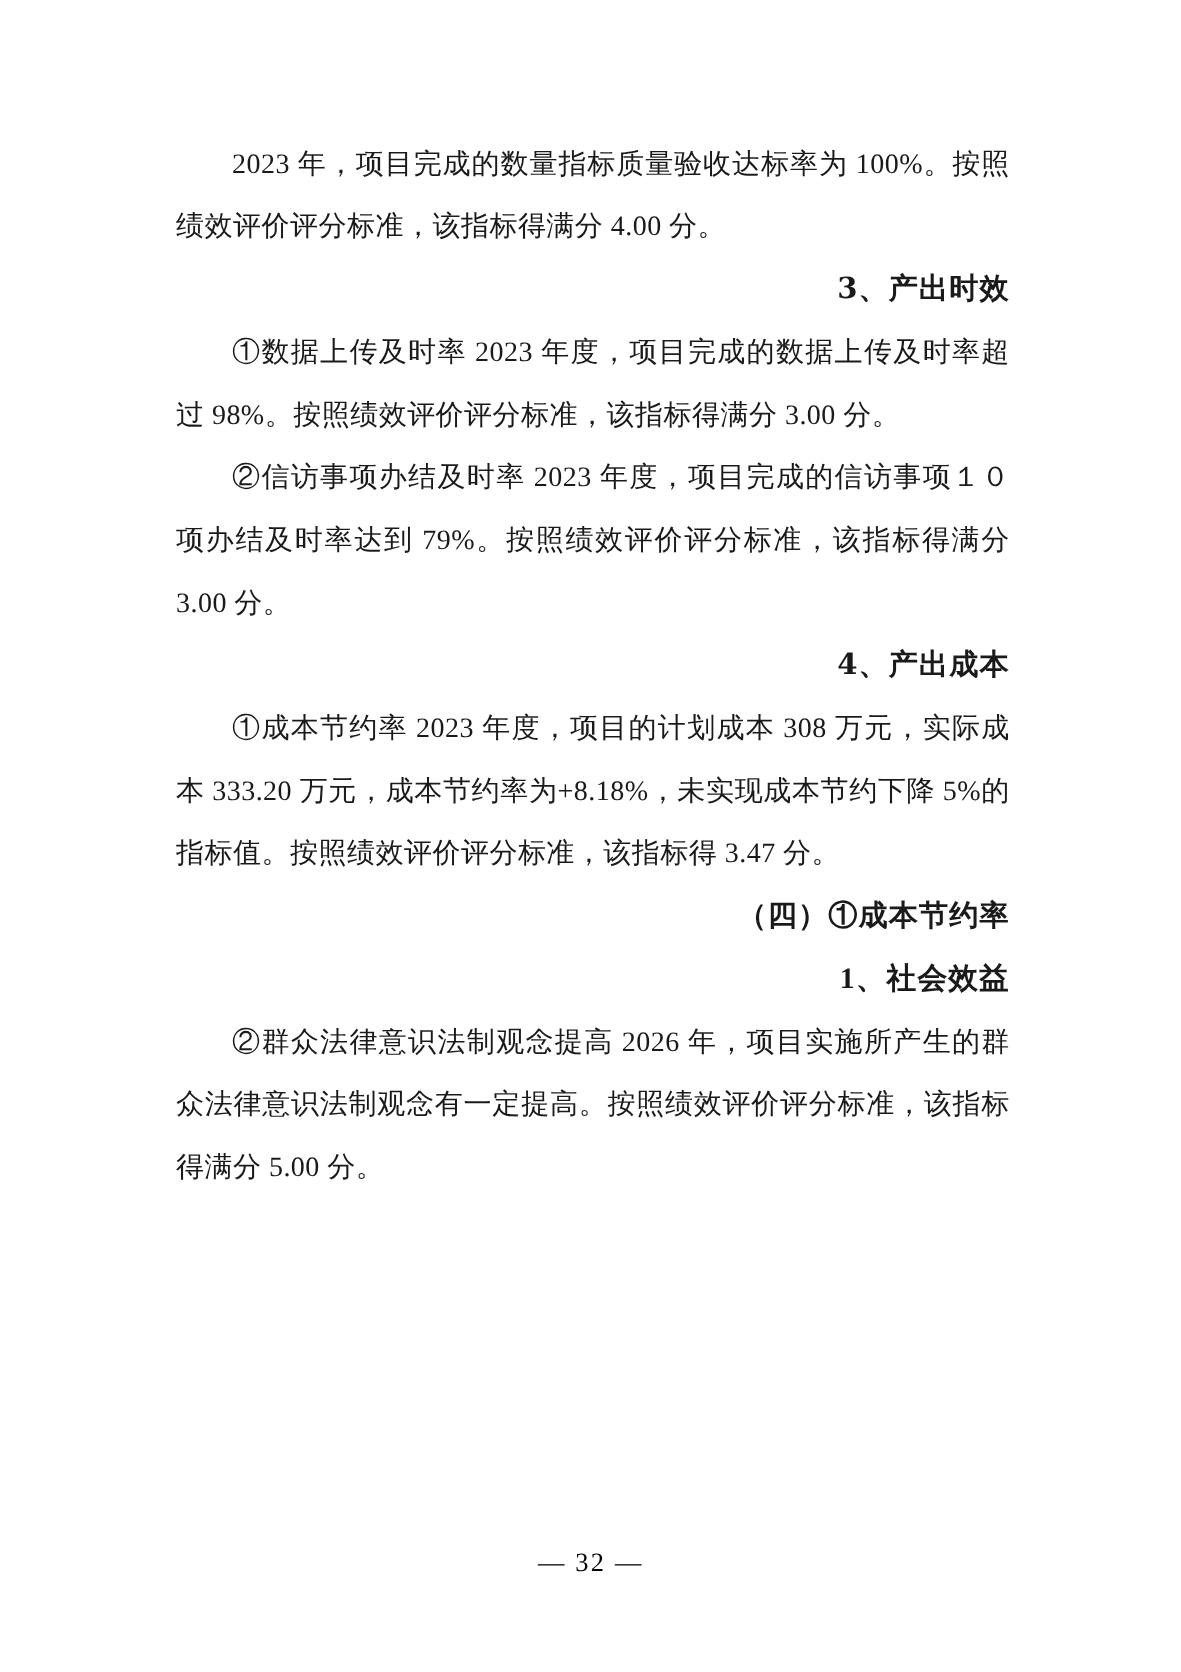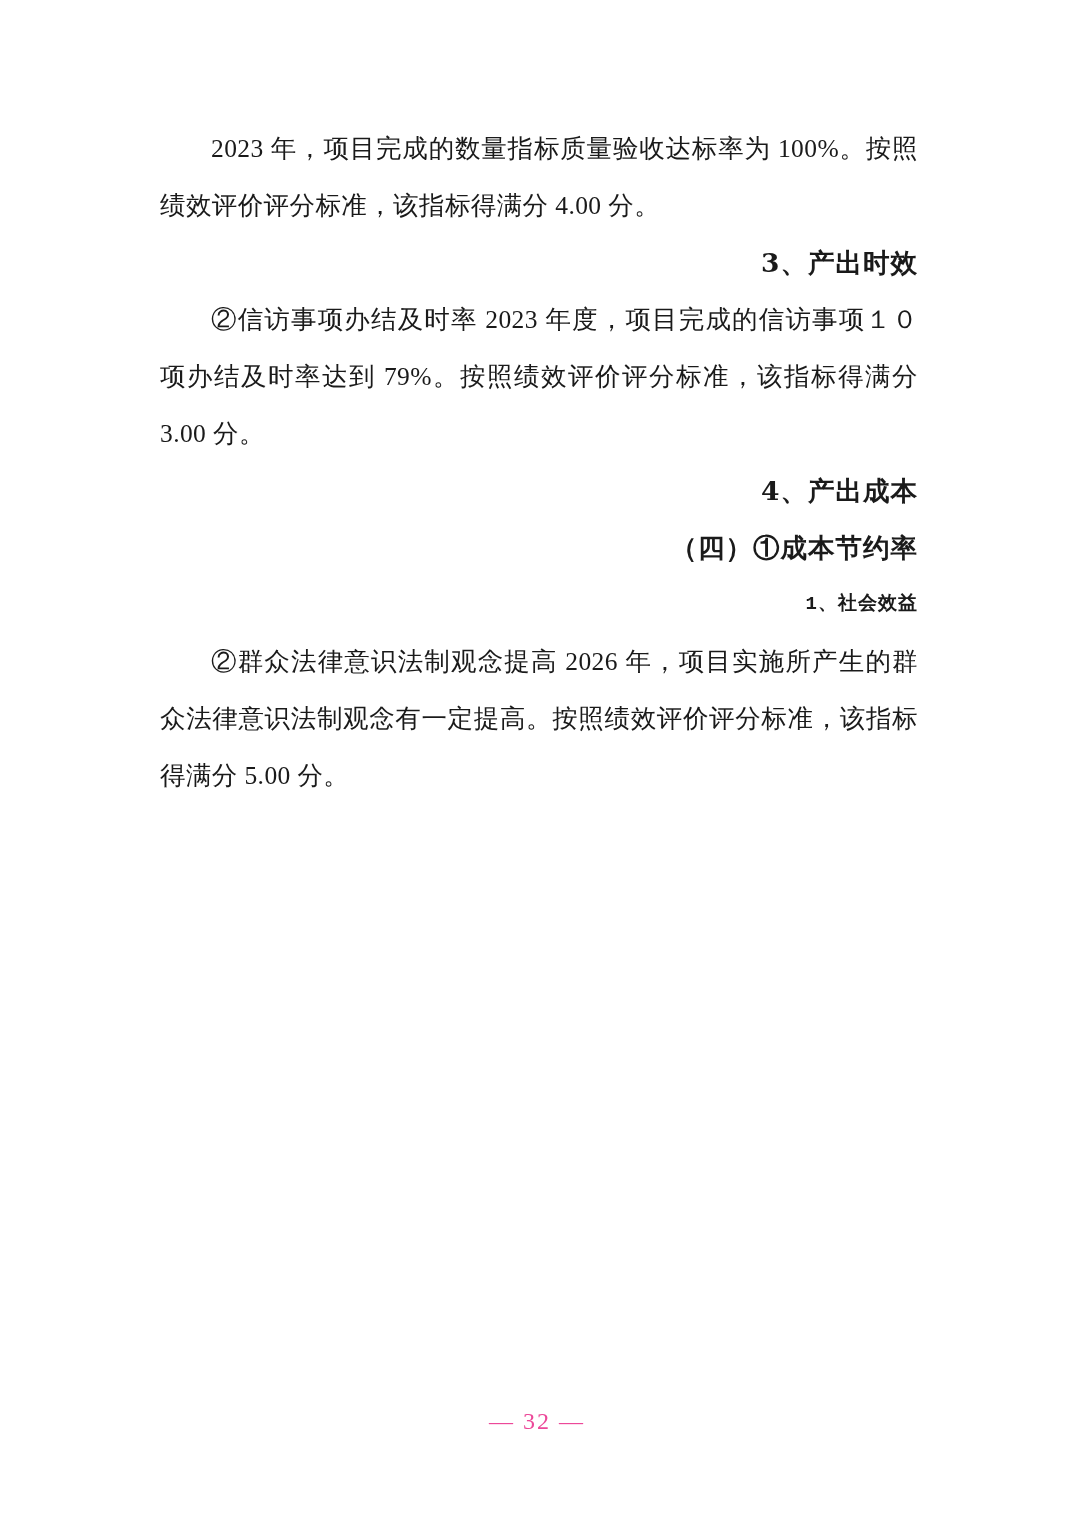--- a/index.html
+++ b/index.html
@@ -40,54 +40,56 @@
   }
   .heading {
     font-size: 26.5px;
     line-height: 57px;
     font-family: "DejaVu Serif", "Liberation Serif", serif;
     font-weight: bold;
     letter-spacing: 1px;
     text-indent: 0;
   }
   .heading-sub {
-    font-size: 19px;
+    font-size: 27px;
     line-height: 57px;
-    font-family: Liberation Mono, monospace;
+    font-family: Liberation Serif, serif;
     font-weight: bold;
     letter-spacing: 1px;
     text-indent: 0;
   }
   .footer {
     position: absolute;
     left: 0;
     right: 0;
     top: 1408px;
     text-align: center;
     font-size: 24px;
     letter-spacing: 2px;
     font-family: "Liberation Serif", serif;
-    color: #ec4899;
+    color: #000000;
   }
 </style>
 </head>
 <body>
 
 <div class="page">
   <div class="content">
 
     <p class="body-para">2023 年，项目完成的数量指标质量验收达标率为 100%。按照绩效评价评分标准，该指标得满分 4.00 分。</p>
 
     <h3 class="heading">3、产出时效</h3>
 
+    <p class="body-para">①数据上传及时率 2023 年度，项目完成的数据上传及时率超过 98%。按照绩效评价评分标准，该指标得满分 3.00 分。</p>
 
     <p class="body-para">②信访事项办结及时率 2023 年度，项目完成的信访事项１０项办结及时率达到 79%。按照绩效评价评分标准，该指标得满分 3.00 分。</p>
 
     <h3 class="heading">4、产出成本</h3>
 
+    <p class="body-para">①成本节约率 2023 年度，项目的计划成本 308 万元，实际成本 333.20 万元，成本节约率为+8.18%，未实现成本节约下降 5%的指标值。按照绩效评价评分标准，该指标得 3.47 分。</p>
 
     <h3 class="heading">（四）①成本节约率</h3>
 
     <h3 class="heading-sub">1、社会效益</h3>
 
 
     <p class="body-para">②群众法律意识法制观念提高 2026 年，项目实施所产生的群众法律意识法制观念有一定提高。按照绩效评价评分标准，该指标得满分 5.00 分。</p>
 
   </div>
 

